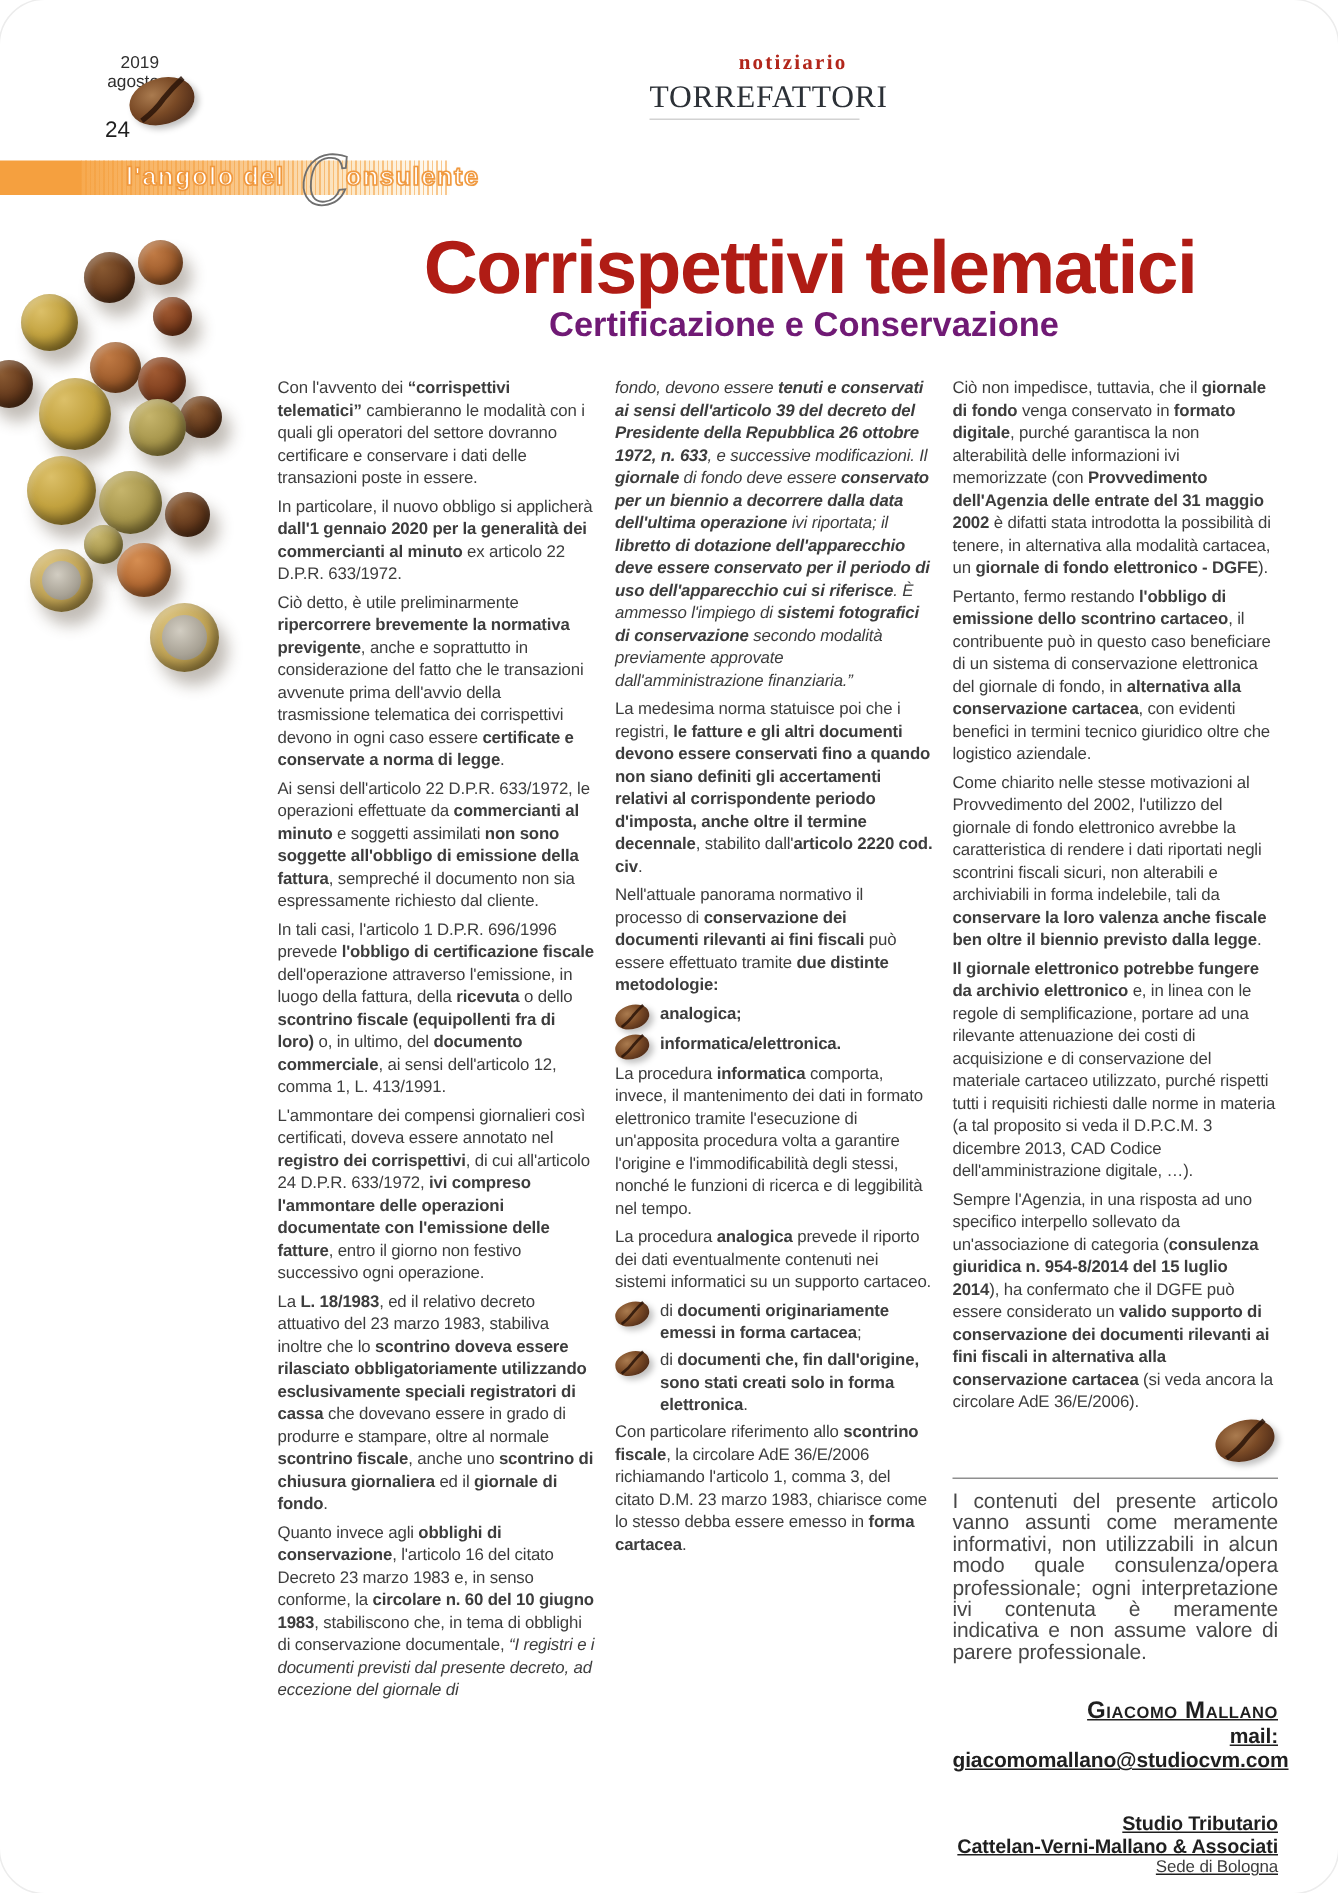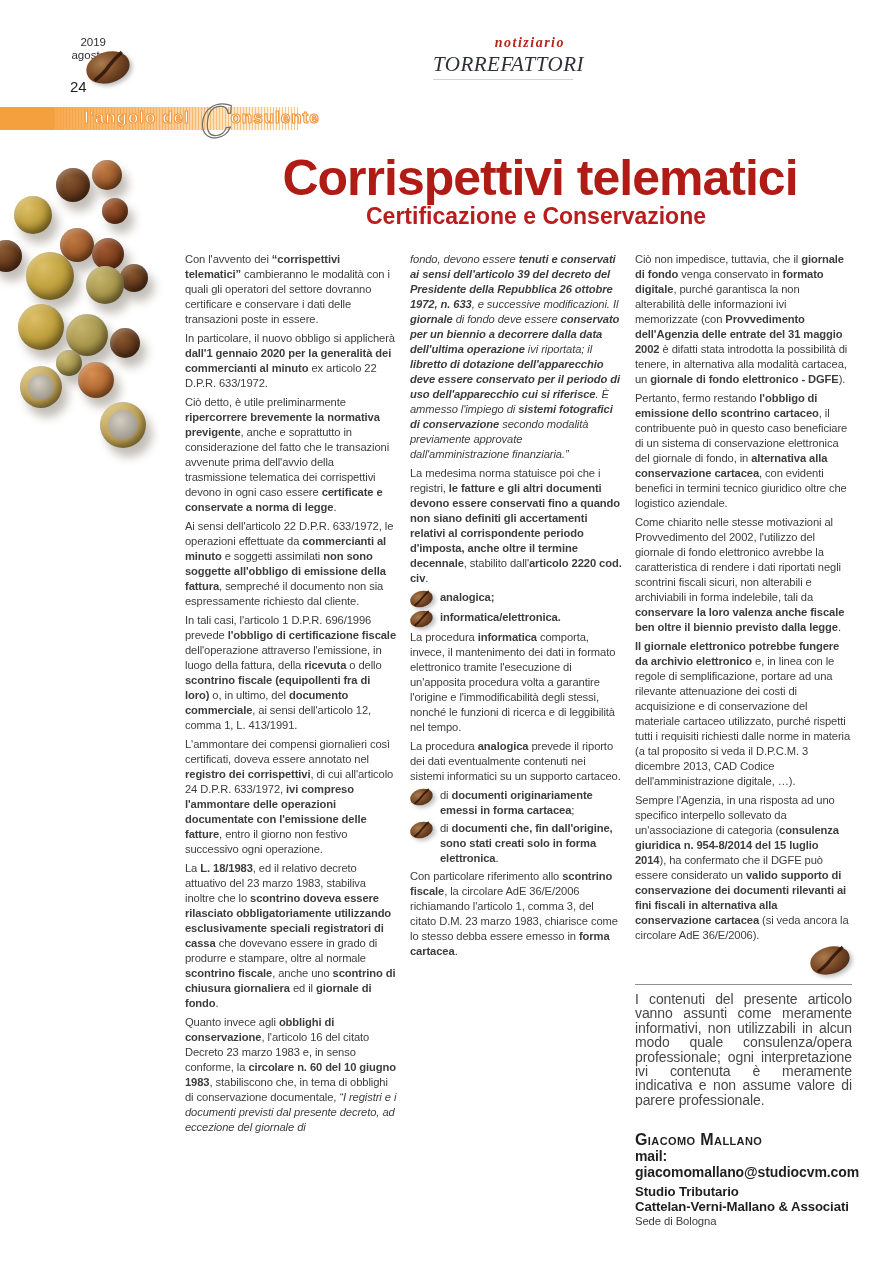--- a/index.html
+++ b/index.html
@@ -1,25 +1,25 @@
 <!DOCTYPE html>
 <html lang="it"><head>
 <meta charset="utf-8">
 <style>
   html,body{margin:0;padding:0;background:#fff;}
   .page{position:relative;width:892px;height:1262px;background:#fff;overflow:hidden;
-        font-family:"Liberation Sans",sans-serif;outline:1px solid #ececec;}
+        font-family:"Liberation Sans",sans-serif;outline:1px solid #ececec;border-radius:30px;}
 
   
   .issue{position:absolute;top:36px;left:36px;width:70px;text-align:right;
          font-size:11.5px;line-height:12.5px;color:#2f2f2f;}
   .pagenum{position:absolute;top:78px;left:70px;font-size:15px;color:#1e1e1e;}
   .header-bean{position:absolute;left:86px;top:52px;width:44px;height:31px;transform:rotate(14deg);}
 
-  .masthead{position:absolute;top:35px;left:433px;width:140px;font-family:"Liberation Serif",serif;font-style:italic;}
+  .masthead{position:absolute;top:35px;left:433px;width:140px;font-family:"Liberation Serif",serif;}
   .masthead-top{display:block;text-align:right;padding-right:8px;font-size:14px;font-weight:bold;
                 letter-spacing:1.5px;color:#b2261b;}
   .masthead-main{display:block;text-align:center;font-size:21px;letter-spacing:.5px;color:#2c3137;margin-top:1px;}
   .masthead-rule{position:absolute;top:79px;left:433px;width:140px;border-top:1px solid #d2d2d2;}
 
   
   .banner{position:absolute;top:107px;left:0;width:300px;height:23px;}
   .banner-solid{position:absolute;left:0;top:0;width:54px;height:23px;background:#f5a03f;}
   .banner-stripes{position:absolute;left:54px;top:0;width:246px;height:23px;
       background:
@@ -45,21 +45,21 @@
   .coin-dark  {background:radial-gradient(circle at 35% 30%, #8a5a32, #63381b 55%, #3f2310 92%);}
   .coin-red   {background:radial-gradient(circle at 35% 30%, #a05a32, #7c3c1c 55%, #54250e 92%);}
   .coin-euro  {background:radial-gradient(circle at 35% 30%, #dcc37c, #bfa254 52%, #8d7432 92%);}
   .coin-core{position:absolute;left:18%;top:18%;width:64%;height:64%;border-radius:50%;
         background:radial-gradient(circle at 40% 35%, #d2cdc2, #a9a396 60%, #827d70);}
 
   
   .title{position:absolute;top:148px;left:180px;width:712px;text-align:center;
          font-size:50px;line-height:52px;font-weight:bold;letter-spacing:-1px;color:#b01c15;}
   .subtitle{position:absolute;top:203px;left:180px;width:712px;text-align:center;
-         font-size:23px;font-weight:bold;color:#b91c1c;}
+         font-size:23px;font-weight:bold;color:#701a75;}
 
   
   .cols{position:absolute;top:252px;left:185px;width:672px;display:flex;gap:13px;}
   .col{width:212px;font-size:11.2px;line-height:15px;letter-spacing:-.1px;color:#3d3d3d;}
   .col:last-child{width:217px;}
   .col p{margin:0 0 4px 0;}
   .b{font-weight:bold;}
   .it,.i{font-style:italic;}
 
   .bullet-row{display:flex;margin:0 0 3px 0;}
@@ -69,24 +69,24 @@
   .bean{position:relative;display:inline-block;border-radius:50% / 48%;transform:rotate(-16deg);
         background:radial-gradient(ellipse at 38% 32%, #aa7b4f 0%, #7a4a26 45%, #55301a 75%, #3c2210 100%);
         box-shadow:2px 3px 4px rgba(0,0,0,.25);}
   .bean svg{position:absolute;left:0;top:0;width:100%;height:100%;}
 
   
   .endbean-row{text-align:right;margin:4px 2px 2px 0;}
   .endbean{width:40px;height:27px;}
   .col-divider{border:none;border-top:1px solid #8f8f8f;margin:6px 0 7px 0;}
   .disclaimer{font-size:14px;line-height:14.4px;text-align:justify;color:#474747;letter-spacing:-.1px;}
-  .signature{text-align:left;margin-top:24px;color:#1f1f1f;}
+  .signature{text-align:right;margin-top:24px;color:#1f1f1f;text-decoration:underline;}
   .sig-author{font-variant:small-caps;font-weight:bold;font-size:16px;letter-spacing:.4px;line-height:17px;}
   .sig-mail{font-weight:bold;font-size:14px;line-height:16px;}
-  .sig-studio{font-weight:bold;font-size:13.2px;line-height:15px;margin-top:4px;}
+  .sig-studio{font-weight:bold;font-size:13.2px;line-height:15px;margin-top:27px;}
   .sig-studio2{font-weight:bold;font-size:13.2px;line-height:15px;}
   .sig-sede{font-size:11.3px;line-height:14px;color:#3c3c3c;}
 </style>
 </head>
 <body>
 
 <div class="page">
 
   
   <div class="issue">
@@ -149,20 +149,21 @@
         <p><span>Ciò detto, è utile preliminarmente </span><span class="b">ripercorrere brevemente la normativa previgente</span><span>, anche e soprattutto in considerazione del fatto che le transazioni avvenute prima dell'avvio della trasmissione telematica dei corrispettivi devono in ogni caso essere </span><span class="b">certificate e conservate a norma di legge</span><span>.</span></p>
         <p><span>Ai sensi dell'articolo 22 D.P.R. 633/1972, le operazioni effettuate da </span><span class="b">commercianti al minuto</span><span> e soggetti assimilati </span><span class="b">non sono soggette all'obbligo di emissione della fattura</span><span>, sempreché il documento non sia espressamente richiesto dal cliente.</span></p>
         <p><span>In tali casi, l'articolo 1 D.P.R. 696/1996 prevede </span><span class="b">l'obbligo di certificazione fiscale</span><span> dell'operazione attraverso l'emissione, in luogo della fattura, della </span><span class="b">ricevuta</span><span> o dello </span><span class="b">scontrino fiscale (equipollenti fra di loro)</span><span> o, in ultimo, del </span><span class="b">documento commerciale</span><span>, ai sensi dell'articolo 12, comma 1, L. 413/1991.</span></p>
         <p><span>L'ammontare dei compensi giornalieri così certificati, doveva essere annotato nel </span><span class="b">registro dei corrispettivi</span><span>, di cui all'articolo 24 D.P.R. 633/1972, </span><span class="b">ivi compreso l'ammontare delle operazioni documentate con l'emissione delle fatture</span><span>, entro il giorno non festivo successivo ogni operazione.</span></p>
         <p><span>La </span><span class="b">L. 18/1983</span><span>, ed il relativo decreto attuativo del 23 marzo 1983, stabiliva inoltre che lo </span><span class="b">scontrino doveva essere rilasciato obbligatoriamente utilizzando esclusivamente speciali registratori di cassa</span><span> che dovevano essere in grado di produrre e stampare, oltre al normale </span><span class="b">scontrino fiscale</span><span>, anche uno </span><span class="b">scontrino di chiusura giornaliera</span><span> ed il </span><span class="b">giornale di fondo</span><span>.</span></p>
         <p><span>Quanto invece agli </span><span class="b">obblighi di conservazione</span><span>, l'articolo 16 del citato Decreto 23 marzo 1983 e, in senso conforme, la </span><span class="b">circolare n. 60 del 10 giugno 1983</span><span>, stabiliscono che, in tema di obblighi di conservazione documentale, </span><span class="i">“I registri e i documenti previsti dal presente decreto, ad eccezione del giornale di</span></p>
       </div>
     <div class="col">
         <p class="it"><span>fondo, devono essere </span><span class="b">tenuti e conservati ai sensi dell'articolo 39 del decreto del Presidente della Repubblica 26 ottobre 1972, n. 633</span><span>, e successive modificazioni. Il </span><span class="b">giornale</span><span> di fondo deve essere </span><span class="b">conservato per un biennio a decorrere dalla data dell'ultima operazione</span><span> ivi riportata; il </span><span class="b">libretto di dotazione dell'apparecchio deve essere conservato per il periodo di uso dell'apparecchio cui si riferisce</span><span>. È ammesso l'impiego di </span><span class="b">sistemi fotografici di conservazione</span><span> secondo modalità previamente approvate dall'amministrazione finanziaria.”</span></p>
         <p><span>La medesima norma statuisce poi che i registri, </span><span class="b">le fatture e gli altri documenti devono essere conservati fino a quando non siano definiti gli accertamenti relativi al corrispondente periodo d'imposta, anche oltre il termine decennale</span><span>, stabilito dall'</span><span class="b">articolo 2220 cod. civ</span><span>.</span></p>
+        <p><span>Nell'attuale panorama normativo il processo di </span><span class="b">conservazione dei documenti rilevanti ai fini fiscali</span><span> può essere effettuato tramite </span><span class="b">due distinte metodologie:</span></p>
         <div class="bullet-row">
           <span class="bean bullet-bean">
             <svg viewBox="0 0 40 28" preserveAspectRatio="none">
               <path d="M5 22 Q15 18 21 13 Q28 8 36 4" stroke="rgba(42,20,8,0.85)" stroke-width="3.2" fill="none"></path>
             </svg>
           </span>
           <div><span class="b">analogica;</span></div>
         </div>
         <div class="bullet-row">
           <span class="bean bullet-bean">

